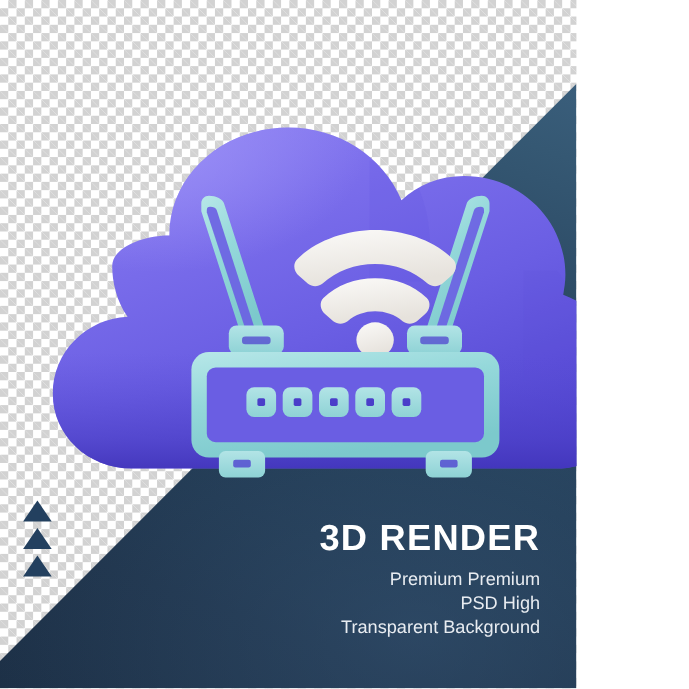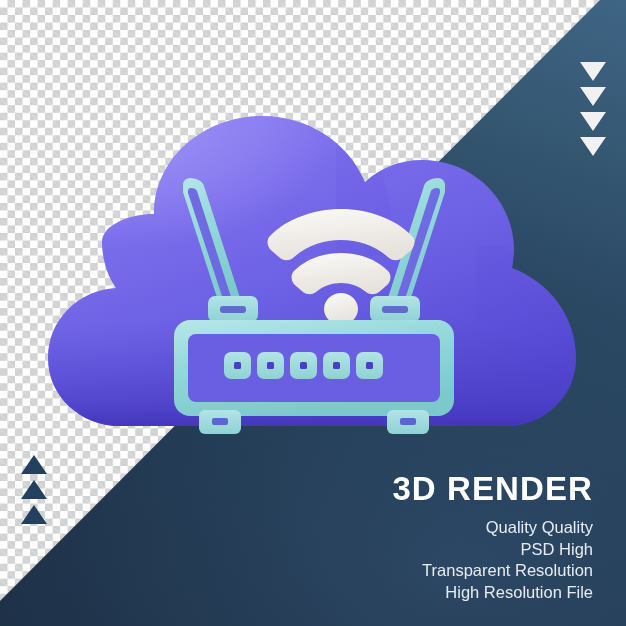--- a/index.html
+++ b/index.html
@@ -8,21 +8,21 @@
     padding: 0;
     background: #ffffff;
   }
   body {
     font-family: "Liberation Sans", sans-serif;
   }
 
   
   #canvas {
     position: relative;
-    width: 626px;
+    width: 524px;
     height: 626px;
     overflow: hidden;
     background-color: #ffffff;
     
     background-image:
       linear-gradient(45deg, #d2d2d2 25%, transparent 25%, transparent 75%, #d2d2d2 75%),
       linear-gradient(45deg, #d2d2d2 25%, transparent 25%, transparent 75%, #d2d2d2 75%);
     background-size: 15.04px 15.04px;
     background-position: 0 0, 7.52px 7.52px;
   }
@@ -250,19 +250,18 @@
         <g>
           <rect x="351" y="314" width="42" height="24" rx="6" fill="url(#tealSoft)"></rect>
           <rect x="364" y="322" width="16" height="7" rx="2" fill="#4f43cf" opacity="0.8"></rect>
         </g>
       </g>
     </svg>
   </div>
 
   <div id="text-block">
     <div id="render-title">3D RENDER</div>
-    <div class="feature-line">Quality Quality</div>
+    <div class="feature-line">Premium Premium</div>
     <div class="feature-line">PSD High</div>
-    <div class="feature-line">Transparent Resolution</div>
-    <div class="feature-line">High Resolution File</div>
+    <div class="feature-line">Transparent Background</div>
   </div>
 
 </div>
 
 </body></html>

